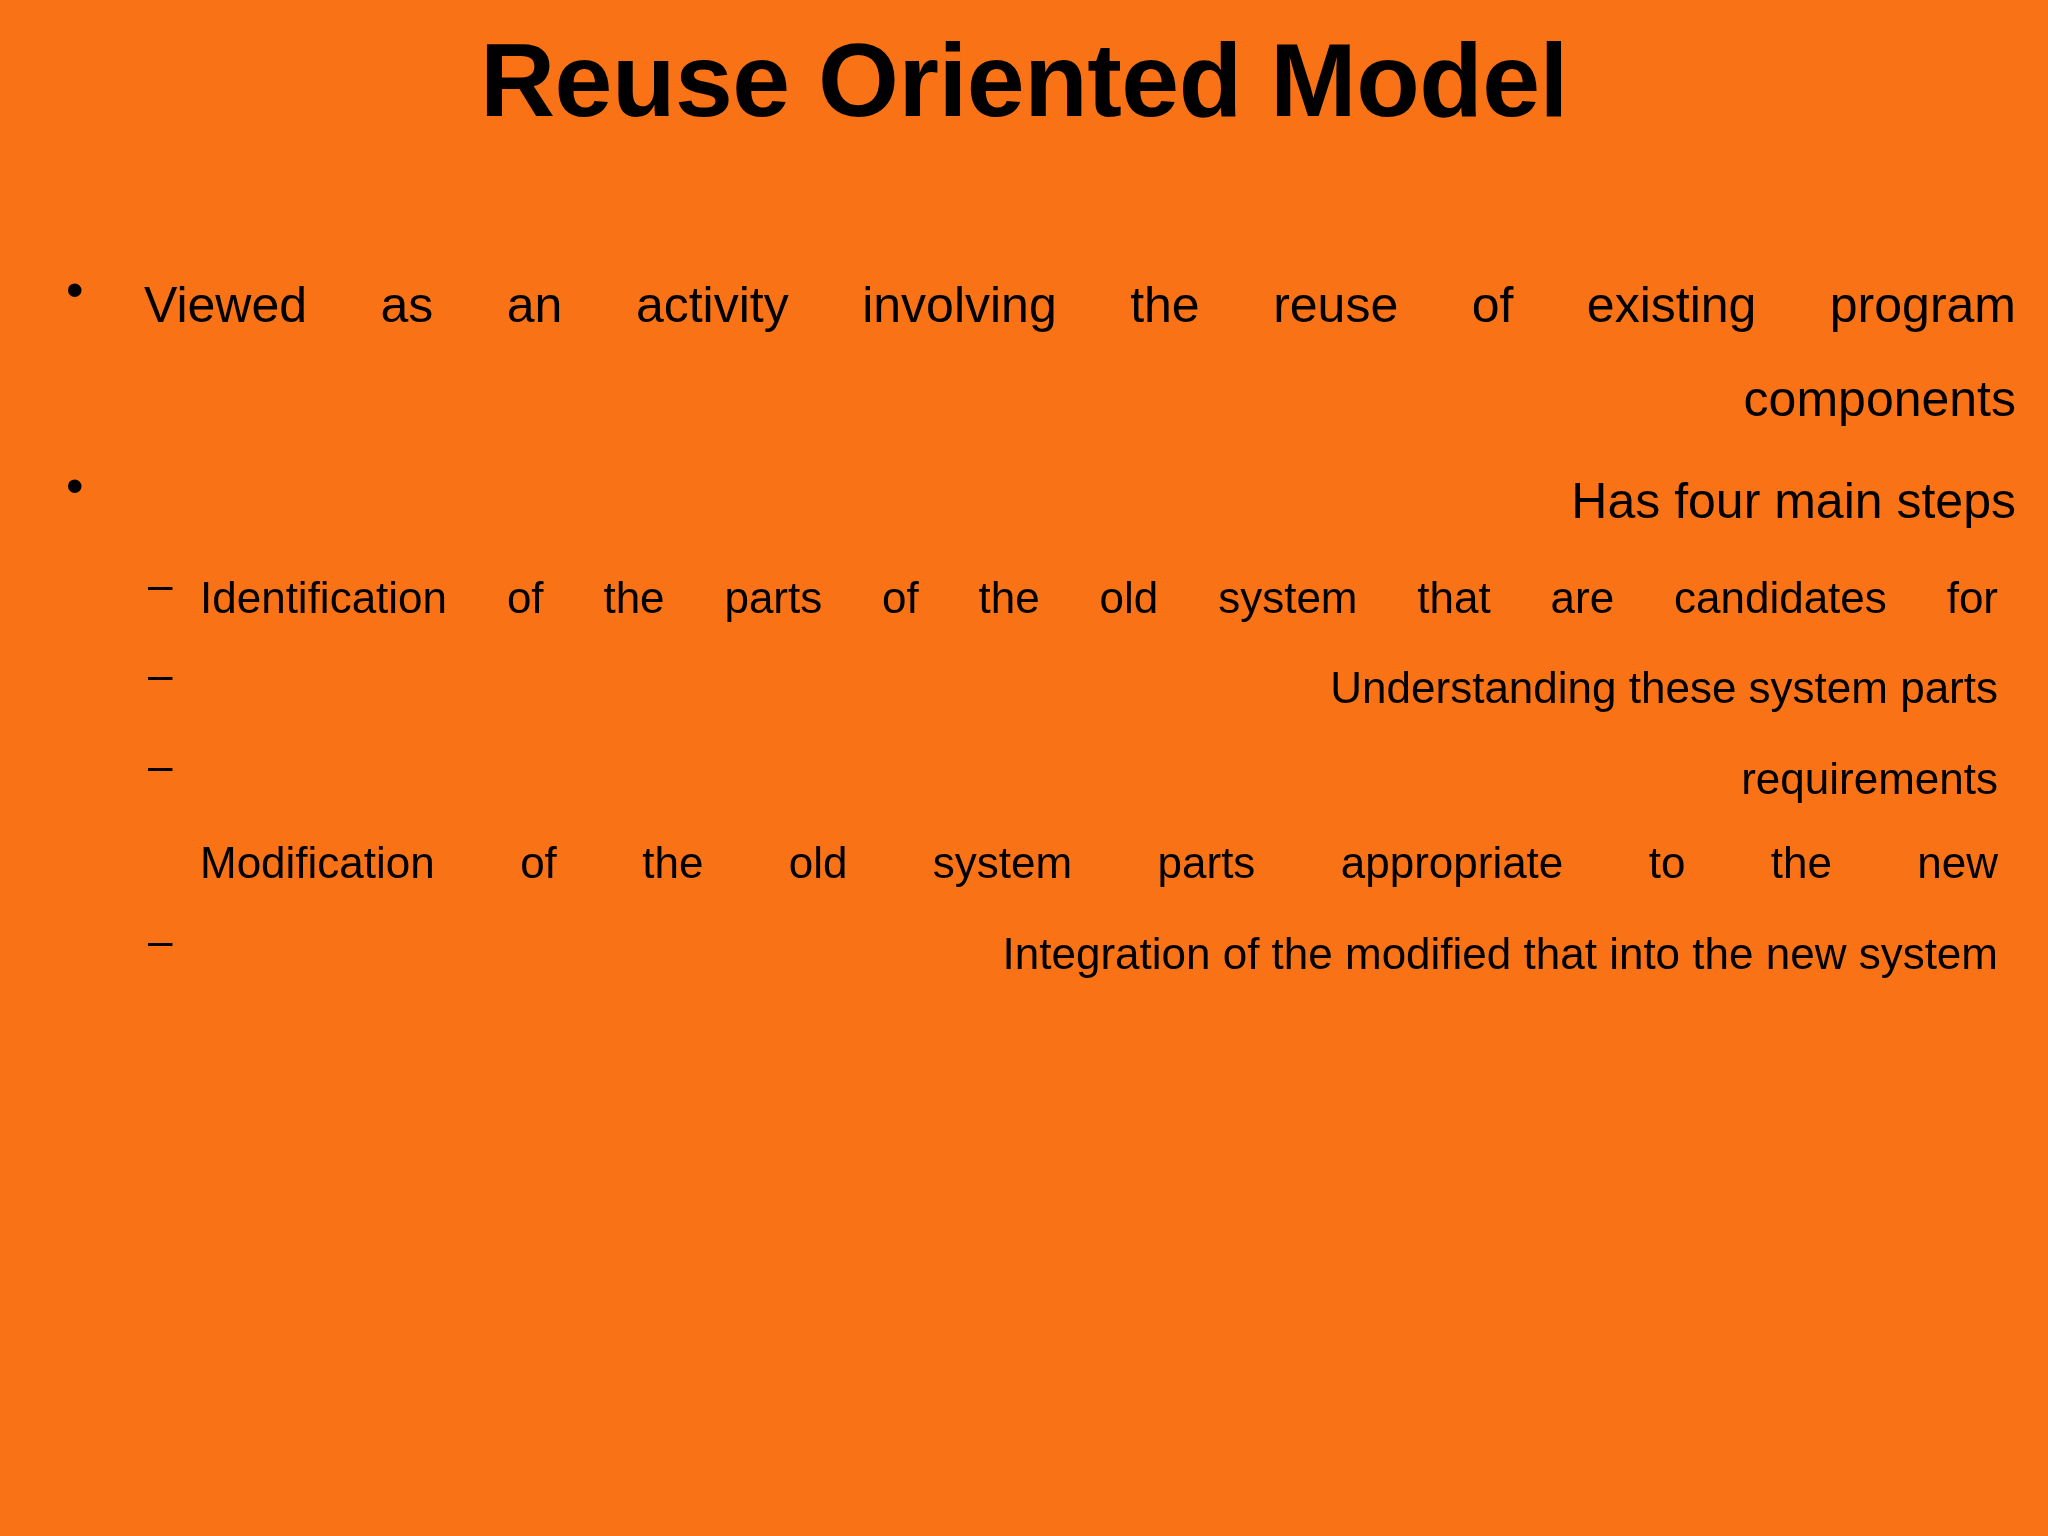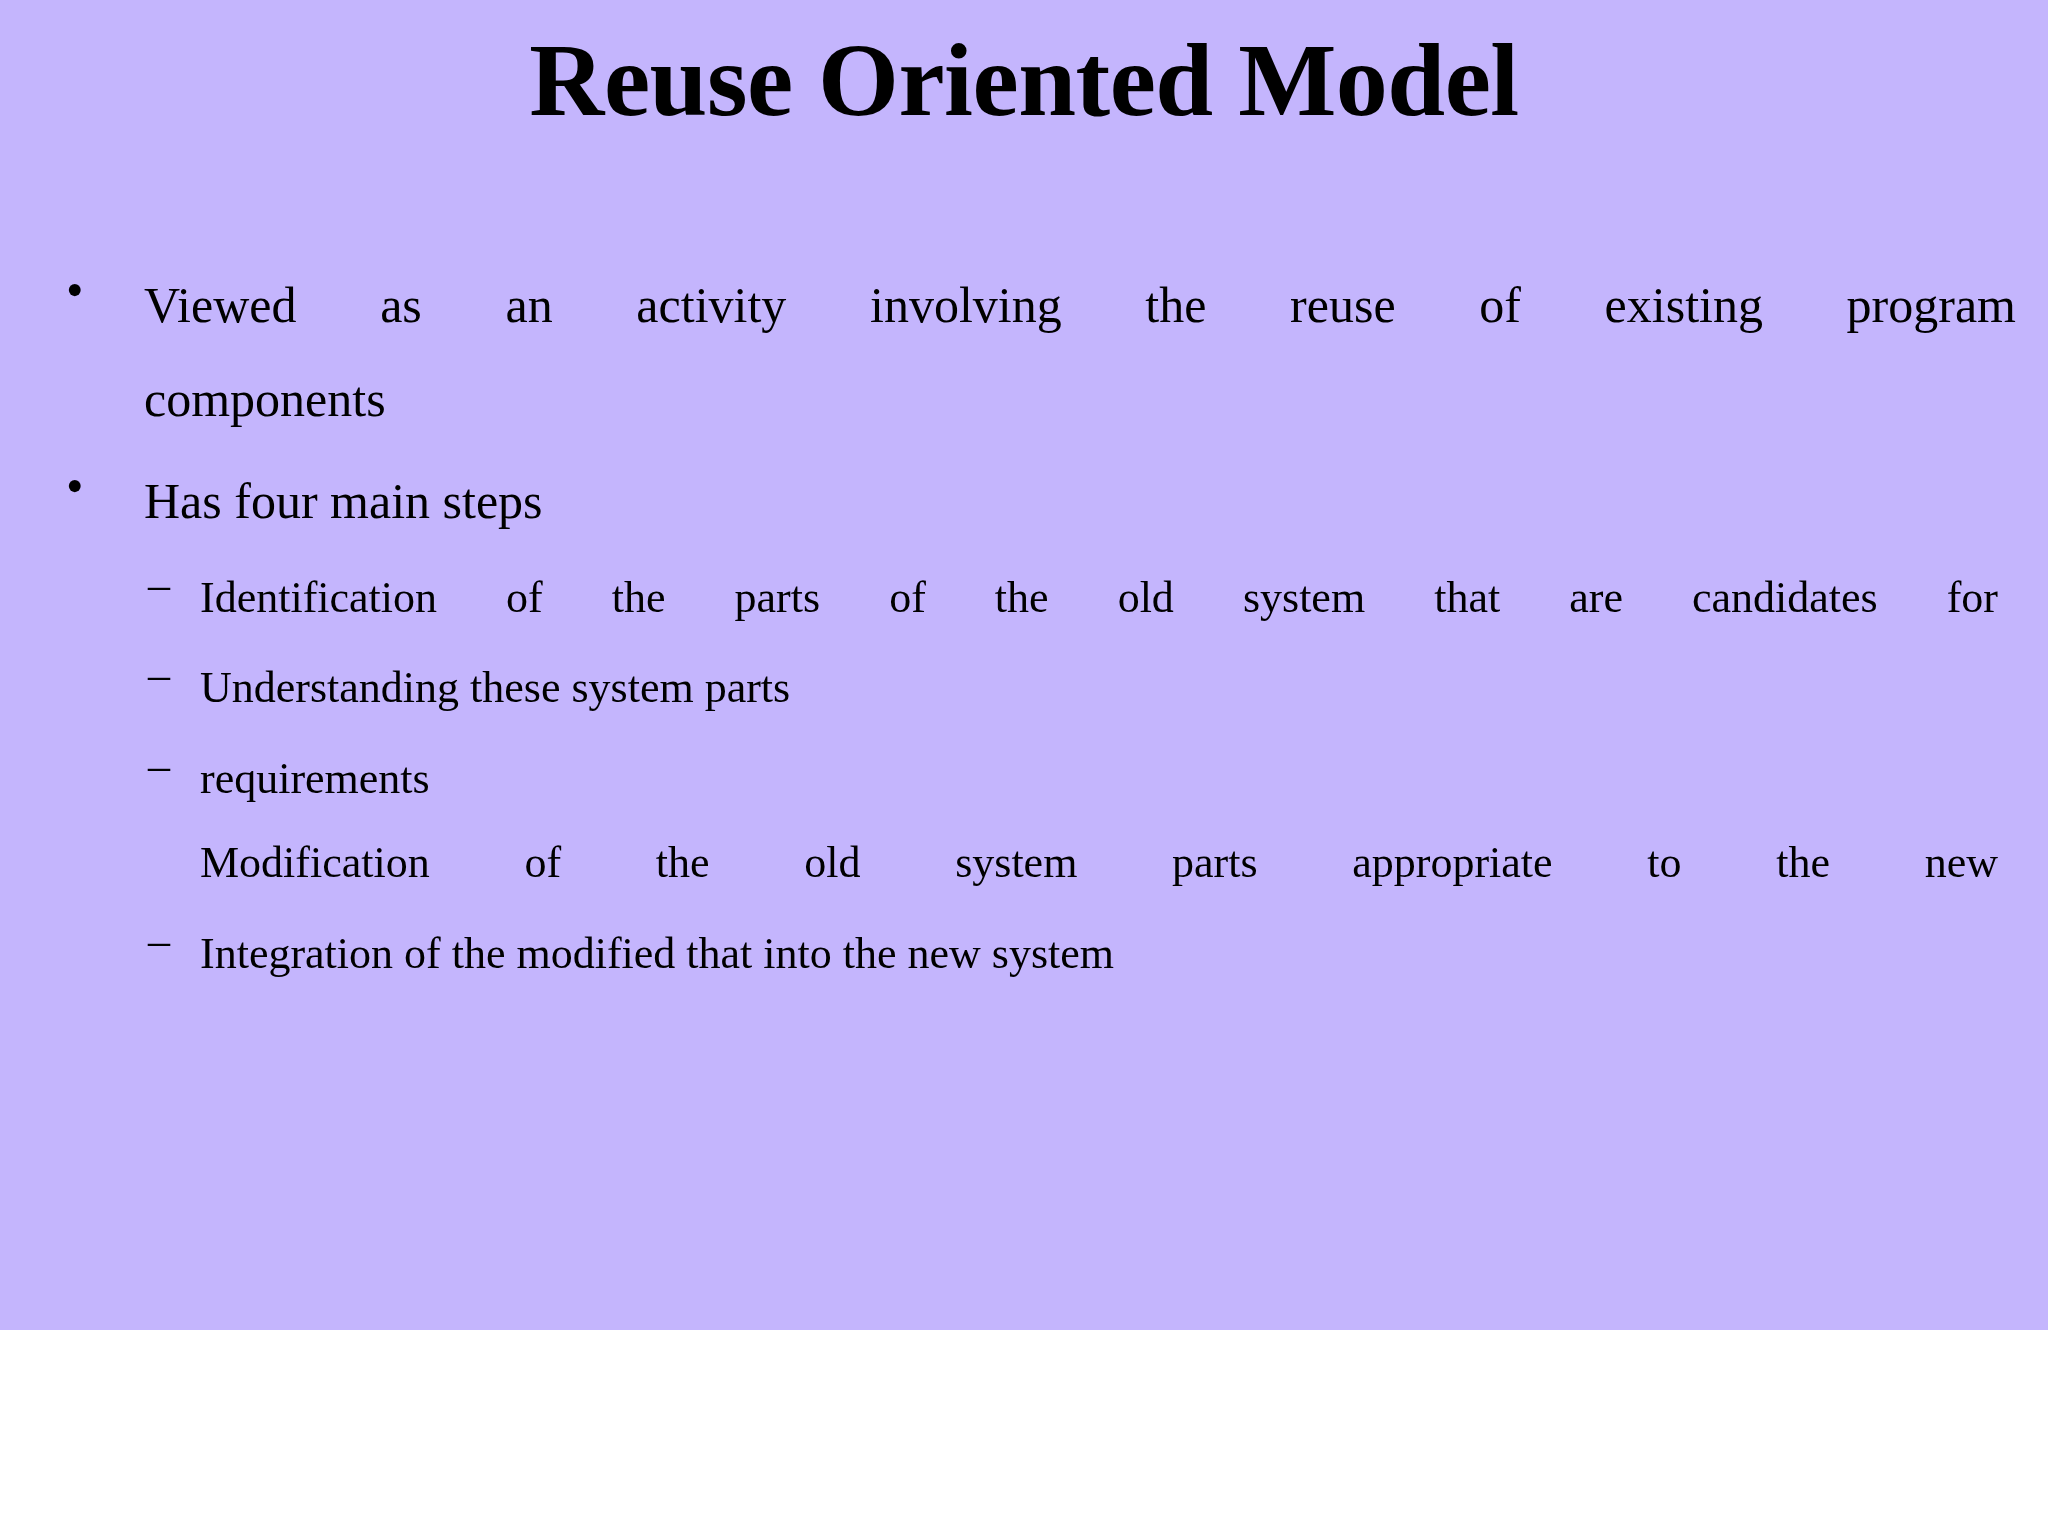--- a/index.html
+++ b/index.html
@@ -3,23 +3,23 @@
 <meta charset="utf-8">
 <style>
   html, body {
     margin: 0;
     padding: 0;
     background: #ffffff;
   }
   #slide {
     position: relative;
     width: 2048px;
-    height: 1330px;
-    background: #c4b5fd;
-    font-family: Liberation Serif, serif;
+    height: 1536px;
+    background: #f97316;
+    font-family: Liberation Sans, sans-serif;
     color: #000000;
     overflow: hidden;
     box-sizing: border-box;
   }
 
   
   .slide-title {
     position: absolute;
     left: 0;
     right: 0;
@@ -94,21 +94,21 @@
 
   
   .content > span.line {
     display: block;
   }
   .content > span.line.just {
     text-align: justify;
     text-align-last: justify;
   }
   .content > span.line.last {
-    text-align: left;
+    text-align: right;
   }
 </style>
 </head>
 <body>
 
 <div id="slide">
 
   <div class="slide-title">Reuse Oriented Model</div>
 
   <div class="body-block">

